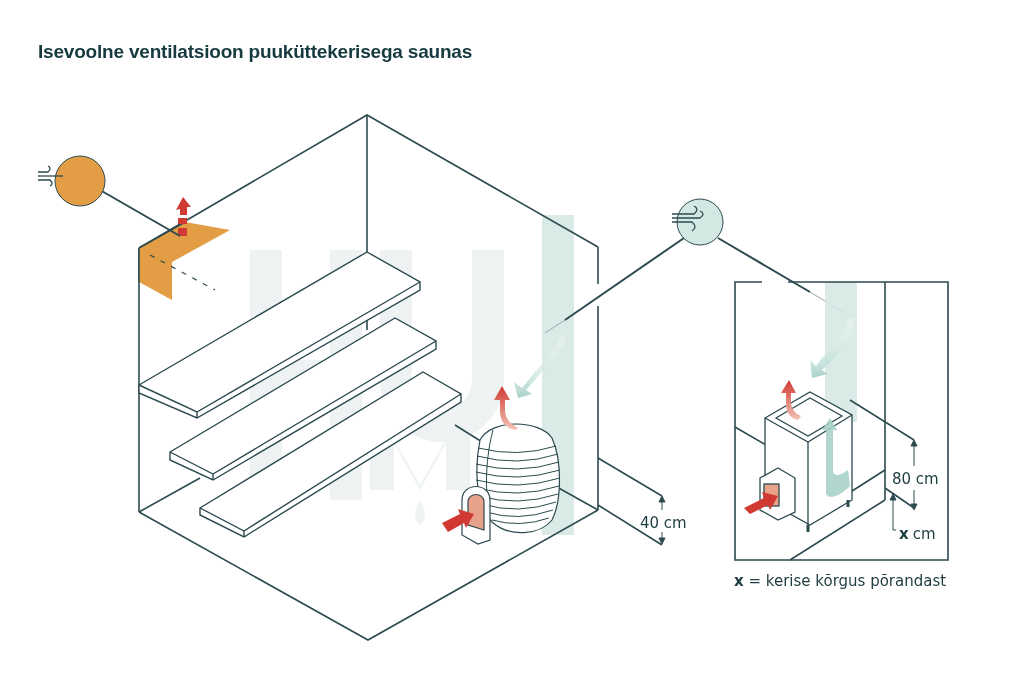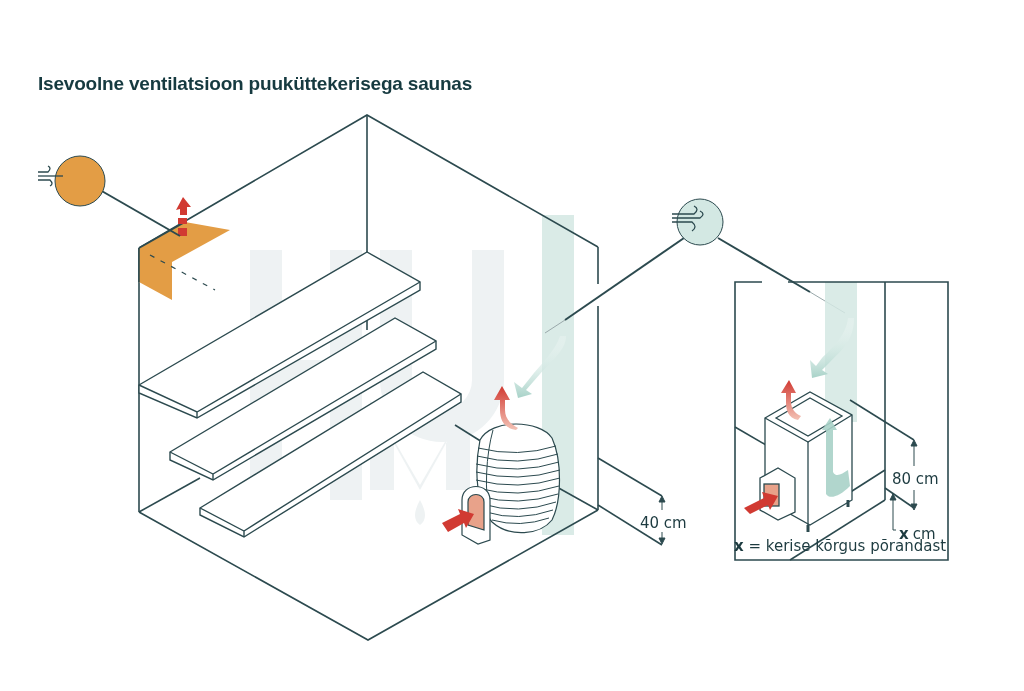--- a/index.html
+++ b/index.html
@@ -1,23 +1,23 @@
 <!DOCTYPE html>
 <html><head>
 <meta charset="utf-8">
 <style>
   html, body { margin: 0; padding: 0; background: #ffffff; }
   body { width: 1024px; height: 691px; position: relative; overflow: hidden;
          font-family: "Liberation Sans", "DejaVu Sans", sans-serif; }
   .title { position: absolute; left: 38px; top: 41px; font-size: 19px; font-weight: bold;
-           color: #163a40; letter-spacing: -0.2px; margin-top: 32px; }
+           color: #163a40; letter-spacing: -0.2px; }
   svg.scene { position: absolute; left: 0; top: 0; }
   .lbl { font-family: "DejaVu Sans", sans-serif; fill: #1d3b40; font-size: 15px; }
   .lbl-b { font-weight: bold; }
-  .caption { position: absolute; left: 734px; top: 537px; font-family: "DejaVu Sans", sans-serif;
+  .caption { position: absolute; left: 734px; top: 572px; font-family: "DejaVu Sans", sans-serif;
              font-size: 15px; color: #1d3b40; }
   .caption b { font-weight: bold; }
 </style>
 </head>
 <body>
 
 <div class="title">Isevoolne ventilatsioon puuküttekerisega saunas</div>
 
 <svg class="scene" width="1024" height="691" viewBox="0 0 1024 691">
   <defs>

